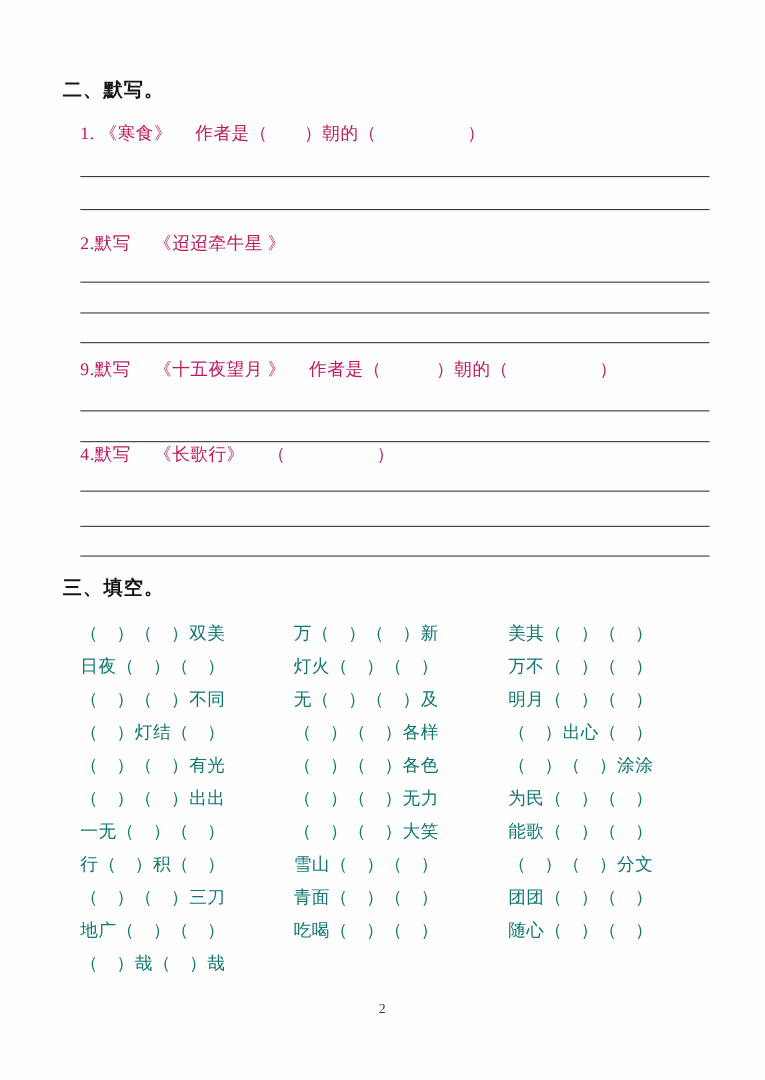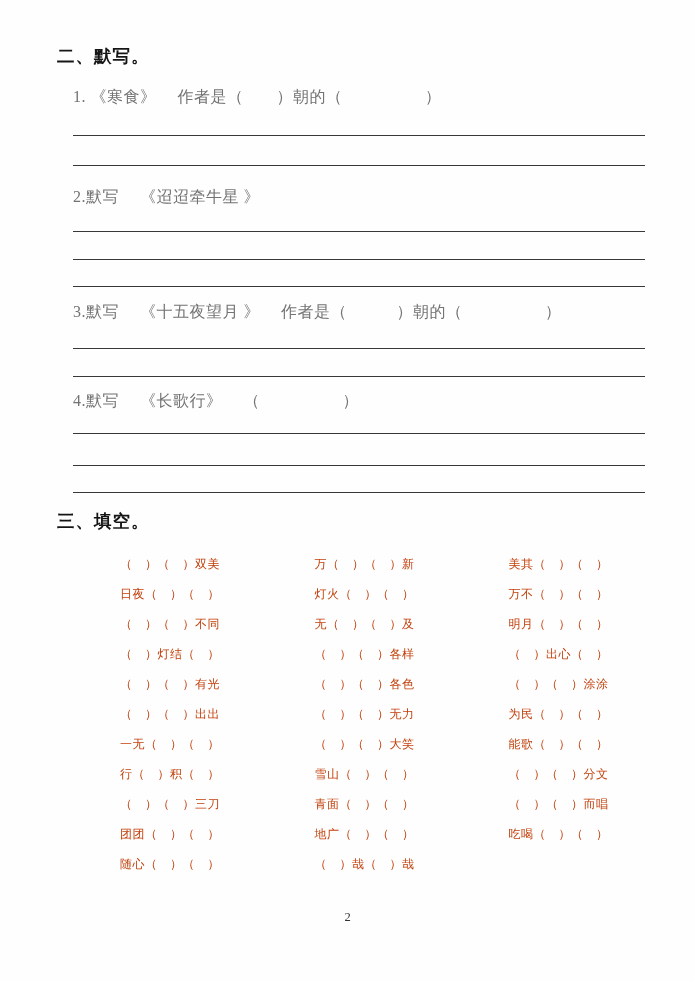--- a/index.html
+++ b/index.html
@@ -16,61 +16,60 @@
   }
   .sec-heading {
     margin: 0 0 0 57px;
     font-family: "Liberation Sans", "DejaVu Sans", sans-serif;
     font-weight: 700;
     font-size: 17.5px;
     line-height: 26px;
     letter-spacing: 1px;
     color: #151515;
   }
-  .sec-heading.first { padding-top: 43px; }
+  .sec-heading.first { padding-top: 68px; }
   .item {
     margin-left: 73px;
     margin-right: 40px;
     font-size: 16px;
     line-height: 24px;
     white-space: pre;
     letter-spacing: 0.5px;
-    color: #737373;
+    color: #be185d;
   }
   .wline {
     margin-left: 73px;
     width: 572px;
     height: 0;
     border-bottom: 1.6px solid #383838;
   }
-  .mt12 { margin-top: 12px; }
+  .mt12 { margin-top: 0; }
   .mt13 { margin-top: 13px; }
   .mt14 { margin-top: 19px; }
   .mt15 { margin-top: 15px; }
   .mt16 { margin-top: 16px; }
   .mt20 { margin-top: 20px; }
   .mt22 { margin-top: 22px; }
   .mt24 { margin-top: 24px; }
   .mt26 { margin-top: 26px; }
   .mt27 { margin-top: 27px; }
   .mt29 { margin-top: 29px; }
   .mt31 { margin-top: 31px; }
   .fill-grid {
     margin: 15px 40px 0 73px;
     display: grid;
     grid-template-columns: 194px 195px 1fr;
   }
   .cell {
-    font-size: 12px;
+    font-size: 16px;
     line-height: 30px;
     height: 30px;
     white-space: pre;
     letter-spacing: 0.5px;
-    color: #c2410c;
-    text-align: center;
+    color: #0f766e;
   }
   .page-num {
     position: absolute;
     top: 910px;
     left: 0;
     width: 100%;
     text-align: center;
     font-size: 12.5px;
     color: #333;
   }
@@ -84,21 +83,21 @@
 
   <div class="item mt16">1. 《寒食》　 作者是（　　）朝的（　　　　　）</div>
   <div class="wline mt26"></div>
   <div class="wline mt29"></div>
 
   <div class="item mt14">2.默写　 《迢迢牵牛星 》</div>
   <div class="wline mt22"></div>
   <div class="wline mt27"></div>
   <div class="wline mt26"></div>
 
-  <div class="item mt13">3.默写　 《十五夜望月 》　 作者是（　　　）朝的（　　　　　）</div>
+  <div class="item mt13">9.默写　 《十五夜望月 》　 作者是（　　　）朝的（　　　　　）</div>
   <div class="wline mt24"></div>
   <div class="wline mt27"></div>
 
   <div class="item mt12">4.默写　 《长歌行》　 （　　　　　）</div>
   <div class="wline mt20"></div>
   <div class="wline mt31"></div>
   <div class="wline mt26"></div>
 
   <div class="sec-heading mt15">三、填空。</div>
 
@@ -122,21 +121,20 @@
     <div class="cell">（　）（　）无力</div>
     <div class="cell">为民（　）（　）</div>
     <div class="cell">一无（　）（　）</div>
     <div class="cell">（　）（　）大笑</div>
     <div class="cell">能歌（　）（　）</div>
     <div class="cell">行（　）积（　）</div>
     <div class="cell">雪山（　）（　）</div>
     <div class="cell">（　）（　）分文</div>
     <div class="cell">（　）（　）三刀</div>
     <div class="cell">青面（　）（　）</div>
-    <div class="cell">（　）（　）而唱</div>
     <div class="cell">团团（　）（　）</div>
     <div class="cell">地广（　）（　）</div>
     <div class="cell">吃喝（　）（　）</div>
     <div class="cell">随心（　）（　）</div>
     <div class="cell">（　）哉（　）哉</div>
   </div>
 
   <div class="page-num">2</div>
 
 </div>

